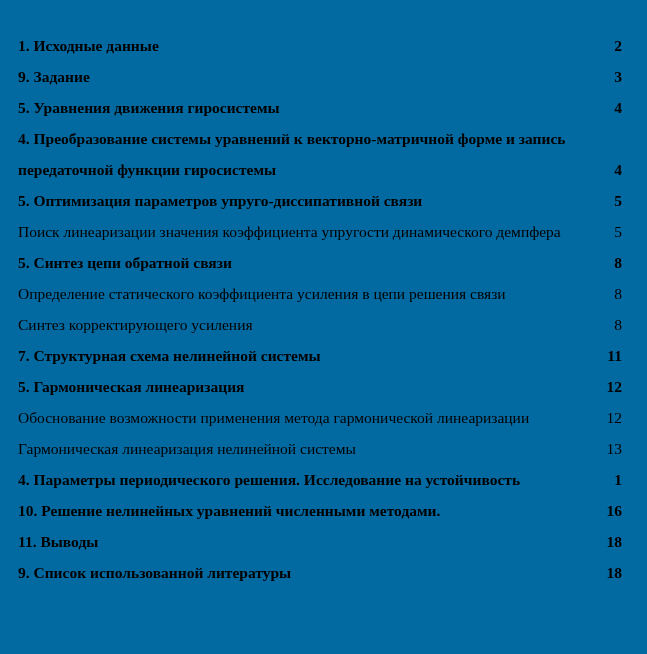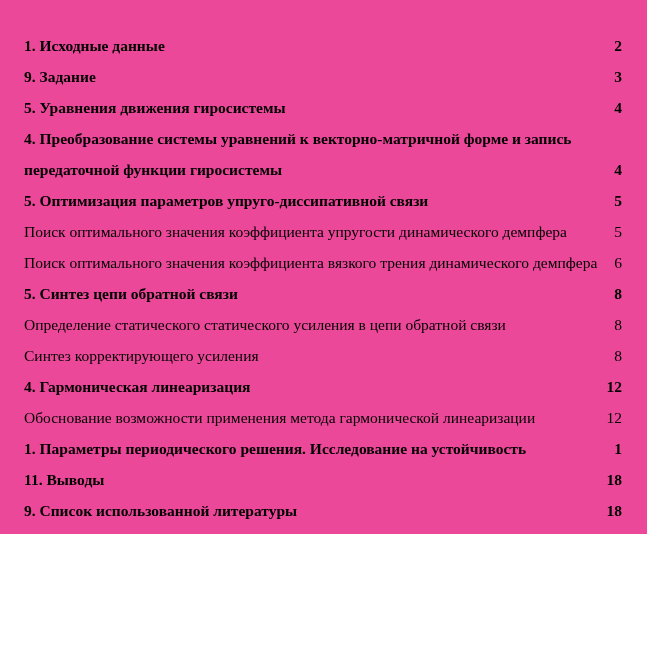--- a/index.html
+++ b/index.html
@@ -10,23 +10,23 @@
     width: 647px;
     height: 654px;
     background: #ffffff;
     font-family: "Liberation Serif", "DejaVu Serif", serif;
     color: #000000;
     overflow: hidden;
   }
   .page {
     box-sizing: border-box;
     width: 647px;
-    height: 534px;
-    padding: 30px 25px 0 24px;
-    background: #ec4899;
+    height: 654px;
+    padding: 30px 25px 0 18px;
+    background: #0369a1;
   }
   .toc {
     width: 100%;
   }
   .toc-row {
     display: flex;
     justify-content: space-between;
     align-items: flex-end;
     font-size: 15.5px;
     line-height: 31px;
@@ -64,50 +64,58 @@
       </div>
       <div class="toc-row bold">
         <span class="toc-title">4. Преобразование системы уравнений к векторно-матричной форме и запись передаточной функции гиросистемы</span>
         <span class="toc-page">4</span>
       </div>
       <div class="toc-row bold">
         <span class="toc-title">5. Оптимизация параметров упруго-диссипативной связи</span>
         <span class="toc-page">5</span>
       </div>
       <div class="toc-row">
-        <span class="toc-title">Поиск оптимального значения коэффициента упругости динамического демпфера</span>
+        <span class="toc-title">Поиск линеаризации значения коэффициента упругости динамического демпфера</span>
         <span class="toc-page">5</span>
-      </div>
-      <div class="toc-row">
-        <span class="toc-title">Поиск оптимального значения коэффициента вязкого трения динамического демпфера</span>
-        <span class="toc-page">6</span>
       </div>
       <div class="toc-row bold">
         <span class="toc-title">5. Синтез цепи обратной связи</span>
         <span class="toc-page">8</span>
       </div>
       <div class="toc-row">
-        <span class="toc-title">Определение статического статического усиления в цепи обратной связи</span>
+        <span class="toc-title">Определение статического коэффициента усиления в цепи решения связи</span>
         <span class="toc-page">8</span>
       </div>
       <div class="toc-row">
         <span class="toc-title">Синтез корректирующего усиления</span>
         <span class="toc-page">8</span>
       </div>
       <div class="toc-row bold">
-        <span class="toc-title">4. Гармоническая линеаризация</span>
+        <span class="toc-title">7. Структурная схема нелинейной системы</span>
+        <span class="toc-page">11</span>
+      </div>
+      <div class="toc-row bold">
+        <span class="toc-title">5. Гармоническая линеаризация</span>
         <span class="toc-page">12</span>
       </div>
       <div class="toc-row">
         <span class="toc-title">Обоснование возможности применения метода гармонической линеаризации</span>
         <span class="toc-page">12</span>
       </div>
+      <div class="toc-row">
+        <span class="toc-title">Гармоническая линеаризация нелинейной системы</span>
+        <span class="toc-page">13</span>
+      </div>
       <div class="toc-row bold">
-        <span class="toc-title">1. Параметры периодического решения. Исследование на устойчивость</span>
+        <span class="toc-title">4. Параметры периодического решения. Исследование на устойчивость</span>
         <span class="toc-page">1</span>
+      </div>
+      <div class="toc-row bold">
+        <span class="toc-title">10. Решение нелинейных уравнений численными методами.</span>
+        <span class="toc-page">16</span>
       </div>
       <div class="toc-row bold">
         <span class="toc-title">11. Выводы</span>
         <span class="toc-page">18</span>
       </div>
       <div class="toc-row bold">
         <span class="toc-title">9. Список использованной литературы</span>
         <span class="toc-page">18</span>
       </div>
     </div>

